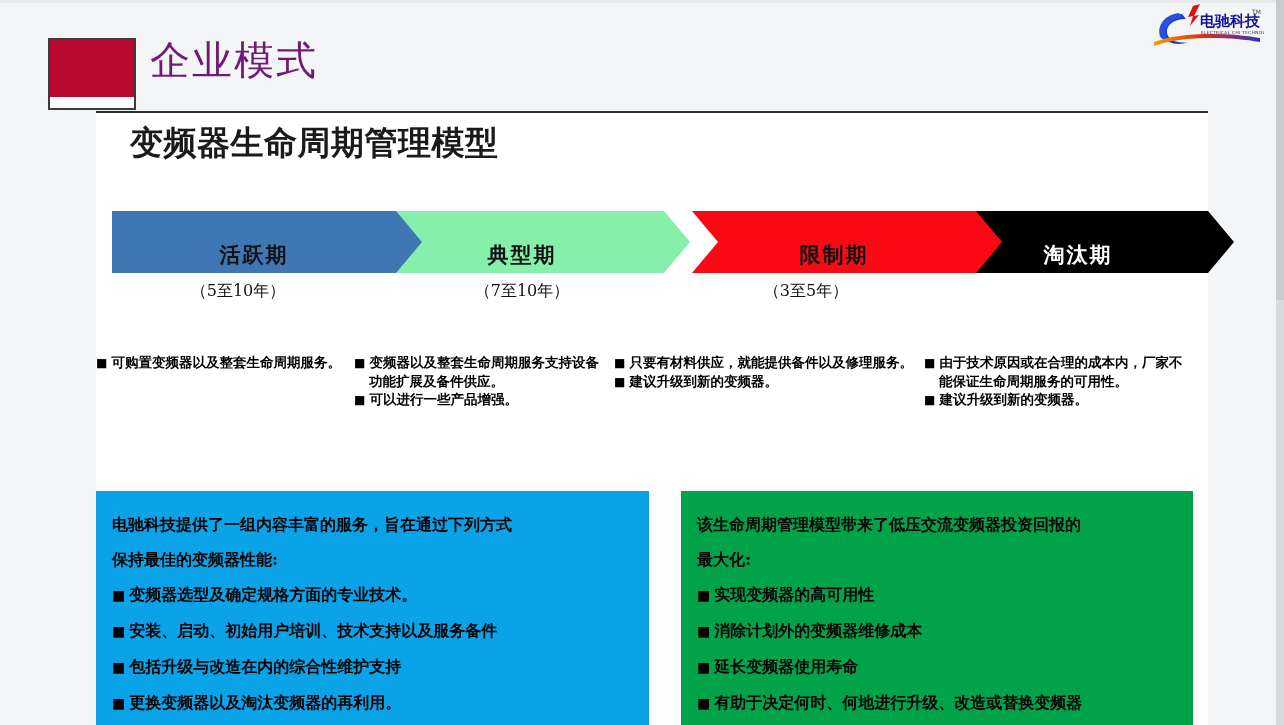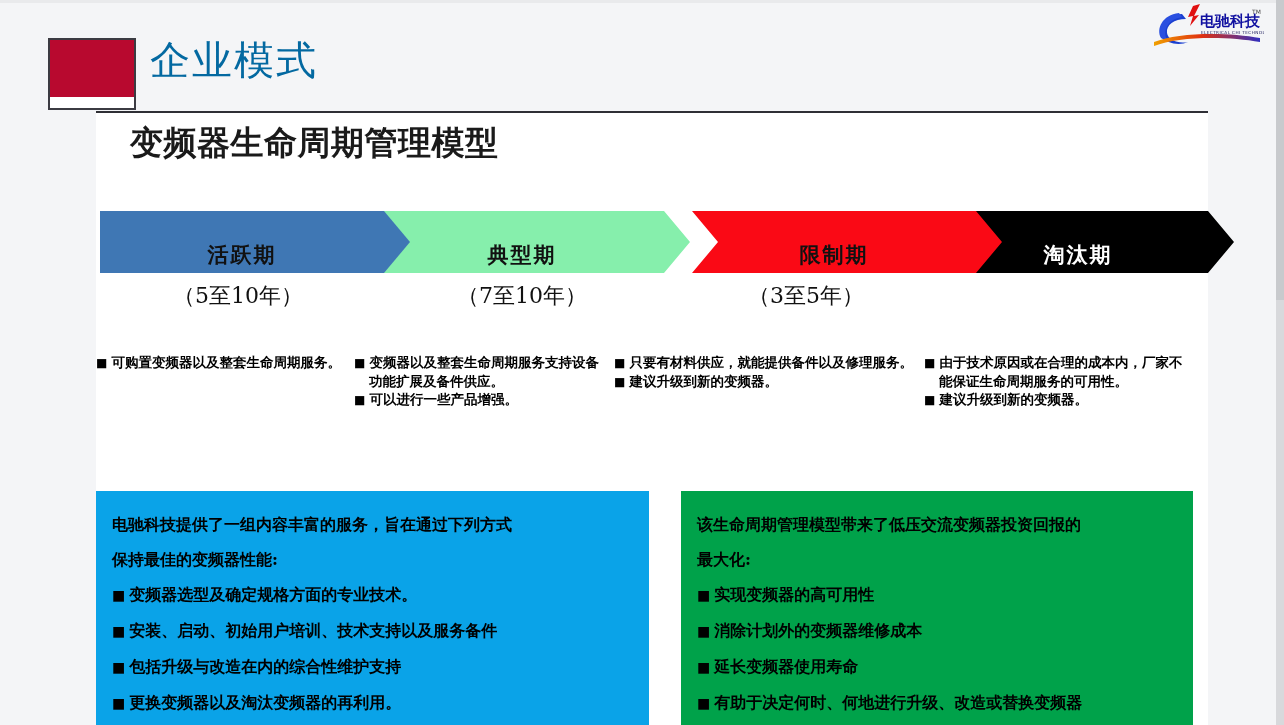--- a/index.html
+++ b/index.html
@@ -36,21 +36,21 @@
     border: 2px solid #3b3b42;
     background: #ffffff;
   }
   #title-marker-fill {
     position: absolute; left: 0; top: 0; width: 100%; height: 57px;
     background: #b8092f;
   }
   #slide-title {
     position: absolute; left: 150px; top: 40px;
     font-size: 40px; line-height: 1.0;
-    color: #0369a1;
+    color: #701a75;
     font-family: "DejaVu Sans", "Liberation Sans", sans-serif;
     letter-spacing: 2px;
     white-space: nowrap;
   }
 
   
   #brand-logo {
     position: absolute; right: 12px; top: 2px;
     width: 116px; height: 50px;
   }
@@ -95,21 +95,21 @@
   #stage-band-caption {
     position: absolute; left: 20px; top: 4px;
     font-size: 15px; color: #ffffff;
     font-family: "DejaVu Sans", "Liberation Sans", sans-serif;
     white-space: nowrap;
     z-index: 6;
   }
   .stage-range {
     position: absolute; top: 168px;
     text-align: center;
-    font-size: 22px; color: #111111;
+    font-size: 16px; color: #111111;
     font-family: "DejaVu Serif", "Liberation Serif", serif;
     white-space: nowrap;
   }
 
   
   #bullet-columns {
     position: absolute; left: 0px; top: 240px;
     width: 1112px; height: 130px;
   }
   .bullet-col { position: absolute; top: 0; }
@@ -180,21 +180,21 @@
     </div>
   </div>
 
   <div id="panel-topborder"></div>
   <div id="content-panel">
 
     <div id="model-heading">变频器生命周期管理模型</div>
 
     <div id="stage-band">
       <div id="stage-band-caption">变频器生命周期阶段:</div>
-    <div class="stage-seg" style="left: 4px; width: 310px; z-index: 10; clip-path: polygon(0px 0px, 284px 0px, 310px 31px, 284px 62px, 0px 62px); background: rgb(63, 119, 180);">
+    <div class="stage-seg" style="left: 16px; width: 310px; z-index: 10; clip-path: polygon(0px 0px, 284px 0px, 310px 31px, 284px 62px, 0px 62px); background: rgb(63, 119, 180);">
           <div class="stage-label" style="padding-right: 26px;">活跃期</div>
         </div>
         <div class="stage-seg" style="left: 284px; width: 310px; z-index: 9; clip-path: polygon(0px 0px, 284px 0px, 310px 31px, 284px 62px, 0px 62px, 26px 31px); background: #86efac;">
           <div class="stage-label" style="padding-right: 26px;">典型期</div>
         </div>
         <div class="stage-seg" style="left: 596px; width: 310px; z-index: 8; clip-path: polygon(0px 0px, 284px 0px, 310px 31px, 284px 62px, 0px 62px, 26px 31px); background: rgb(250, 9, 21);">
           <div class="stage-label" style="padding-right: 26px;">限制期</div>
         </div>
         <div class="stage-seg" style="left: 852px; width: 286px; z-index: 7; clip-path: polygon(0px 0px, 260px 0px, 286px 31px, 260px 62px, 0px 62px, 26px 31px); background: rgb(0, 0, 0);">
           <div class="stage-label light" style="padding-right: 26px;">淘汰期</div>

